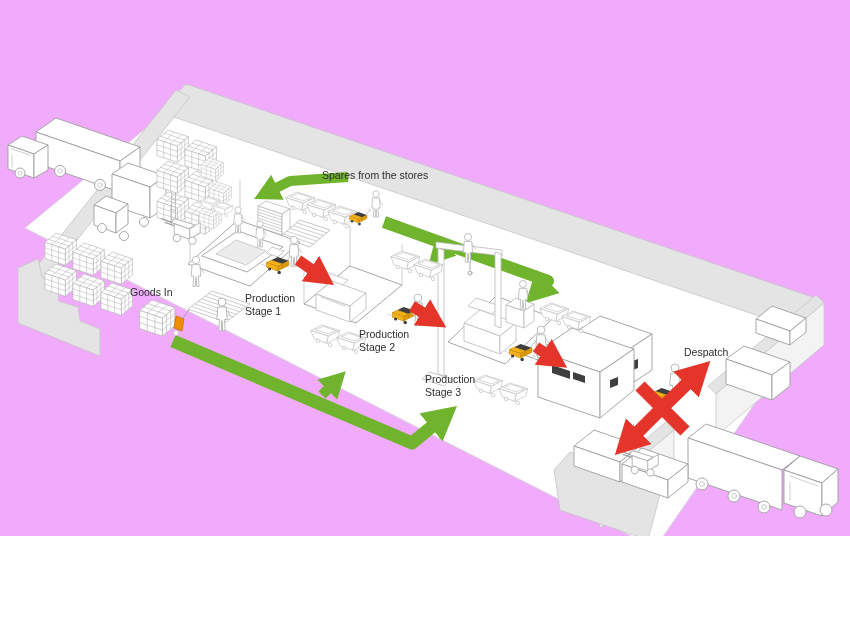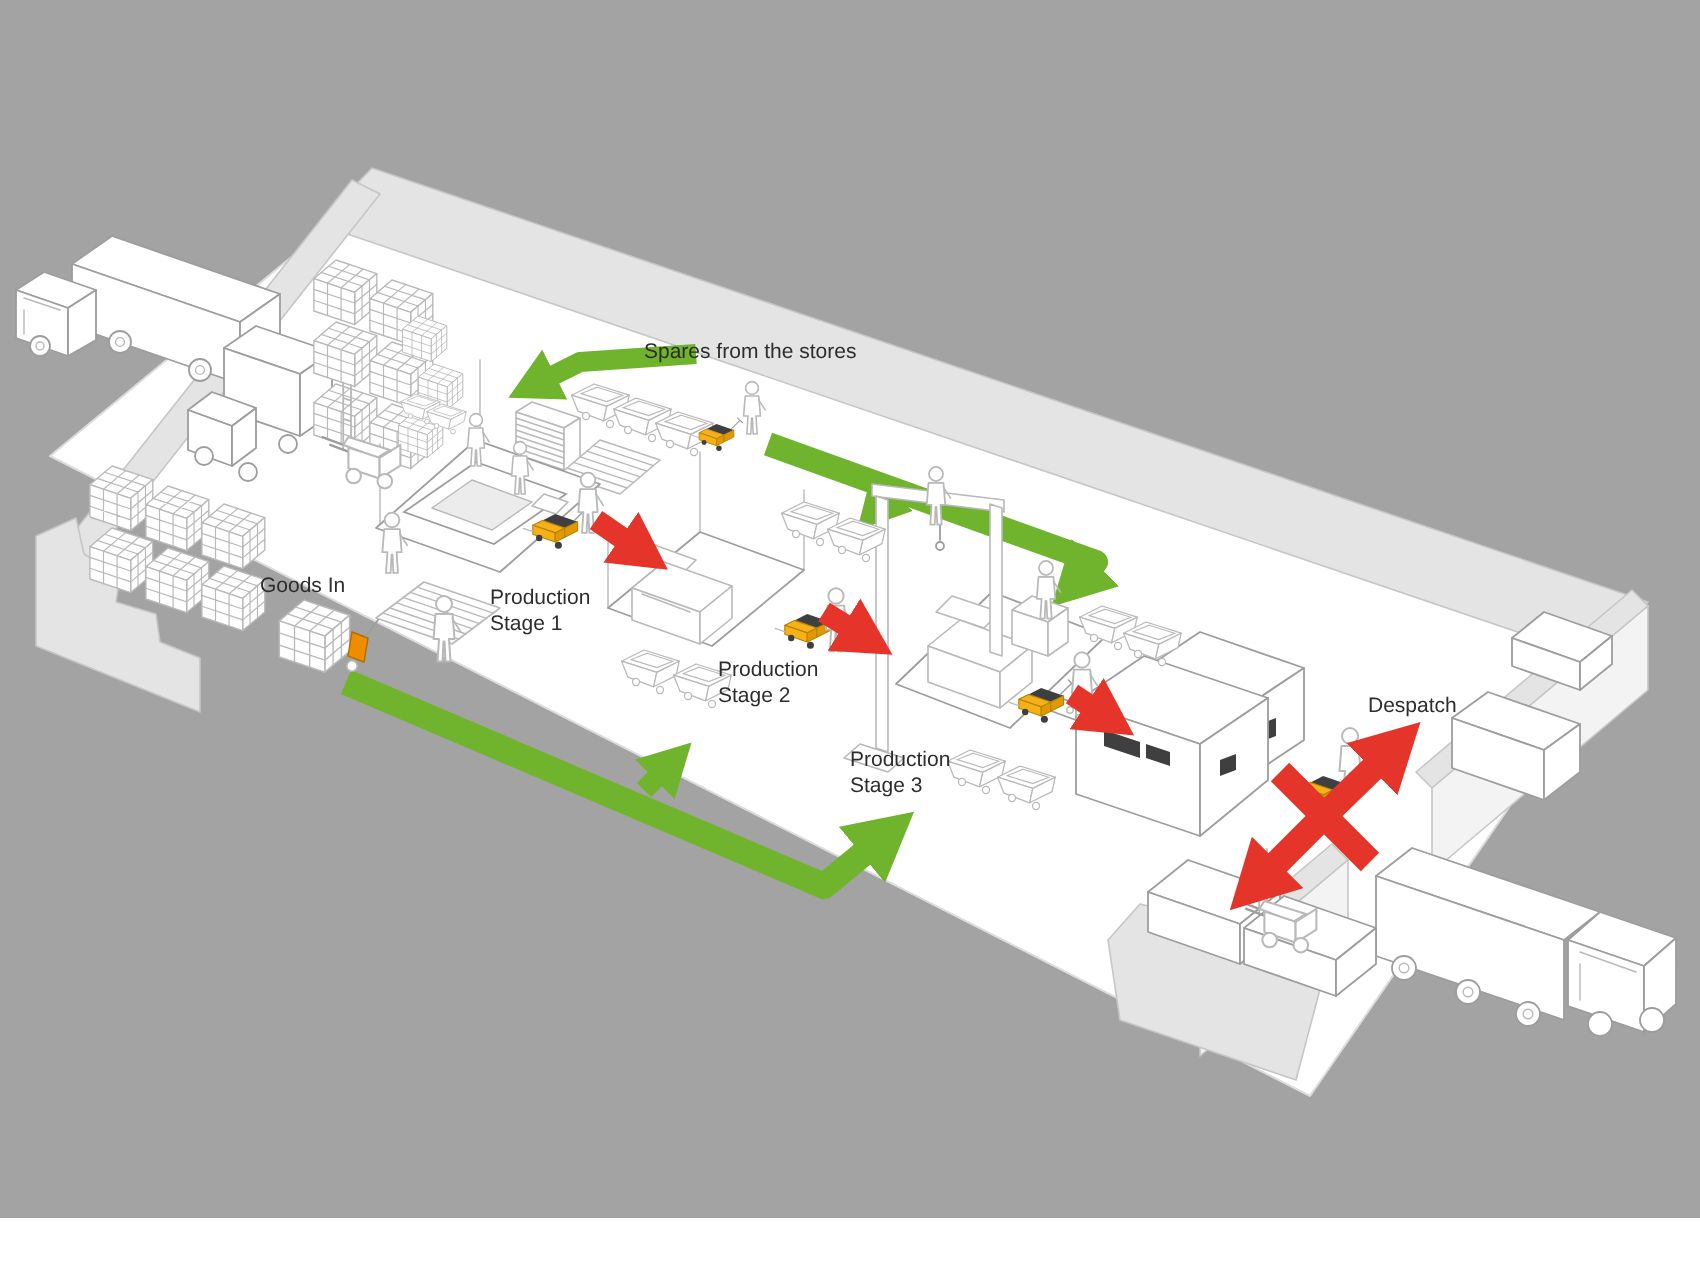--- a/index.html
+++ b/index.html
@@ -1,16 +1,16 @@
 <!DOCTYPE html>
 <html style="--flow-green: #70b42d; --flow-red: #e5352b; --vehicle-yellow: #f6b119; --vehicle-yellow-dark: #e09a00; --hand-truck-orange: #f08c00; --wall-gray: #e4e4e5; --wall-edge: #c6c6c7; --outline: #9d9d9c; --dark-detail: #3f3f3f; --text: #2d2d2d;"><head>
 <meta charset="utf-8">
 <style>
   html,body{margin:0;padding:0;background:#fff;}
-  .canvas{width:850px;height:609px;position:relative;background:#a3a3a3;overflow:hidden;
+  .canvas{width:850px;height:536px;position:relative;background:#f0abfc;overflow:hidden;
           font-family:"Liberation Sans",sans-serif;}
   svg{display:block}
   .wall{fill:var(--wall-gray,#e4e4e5);stroke:var(--wall-edge,#c6c6c7);stroke-width:.8;stroke-linejoin:round}
   .wallface{fill:#f3f3f3;stroke:var(--wall-edge,#c6c6c7);stroke-width:.8;stroke-linejoin:round}
   .floor{fill:#ffffff;stroke:#dcdcdc;stroke-width:1;stroke-linejoin:round}
   .wh{fill:#fff;stroke:var(--outline,#9d9d9c);stroke-width:.9;stroke-linejoin:round}
   .whl{fill:#fff;stroke:#b9b9b9;stroke-width:.8;stroke-linejoin:round}
   .ln{fill:none;stroke:var(--outline,#9d9d9c);stroke-width:.9;stroke-linecap:round}
   .lnl{fill:none;stroke:#b9b9b9;stroke-width:.7;stroke-linecap:round}
   .grey{fill:#ececec;stroke:#b9b9b9;stroke-width:.7}

